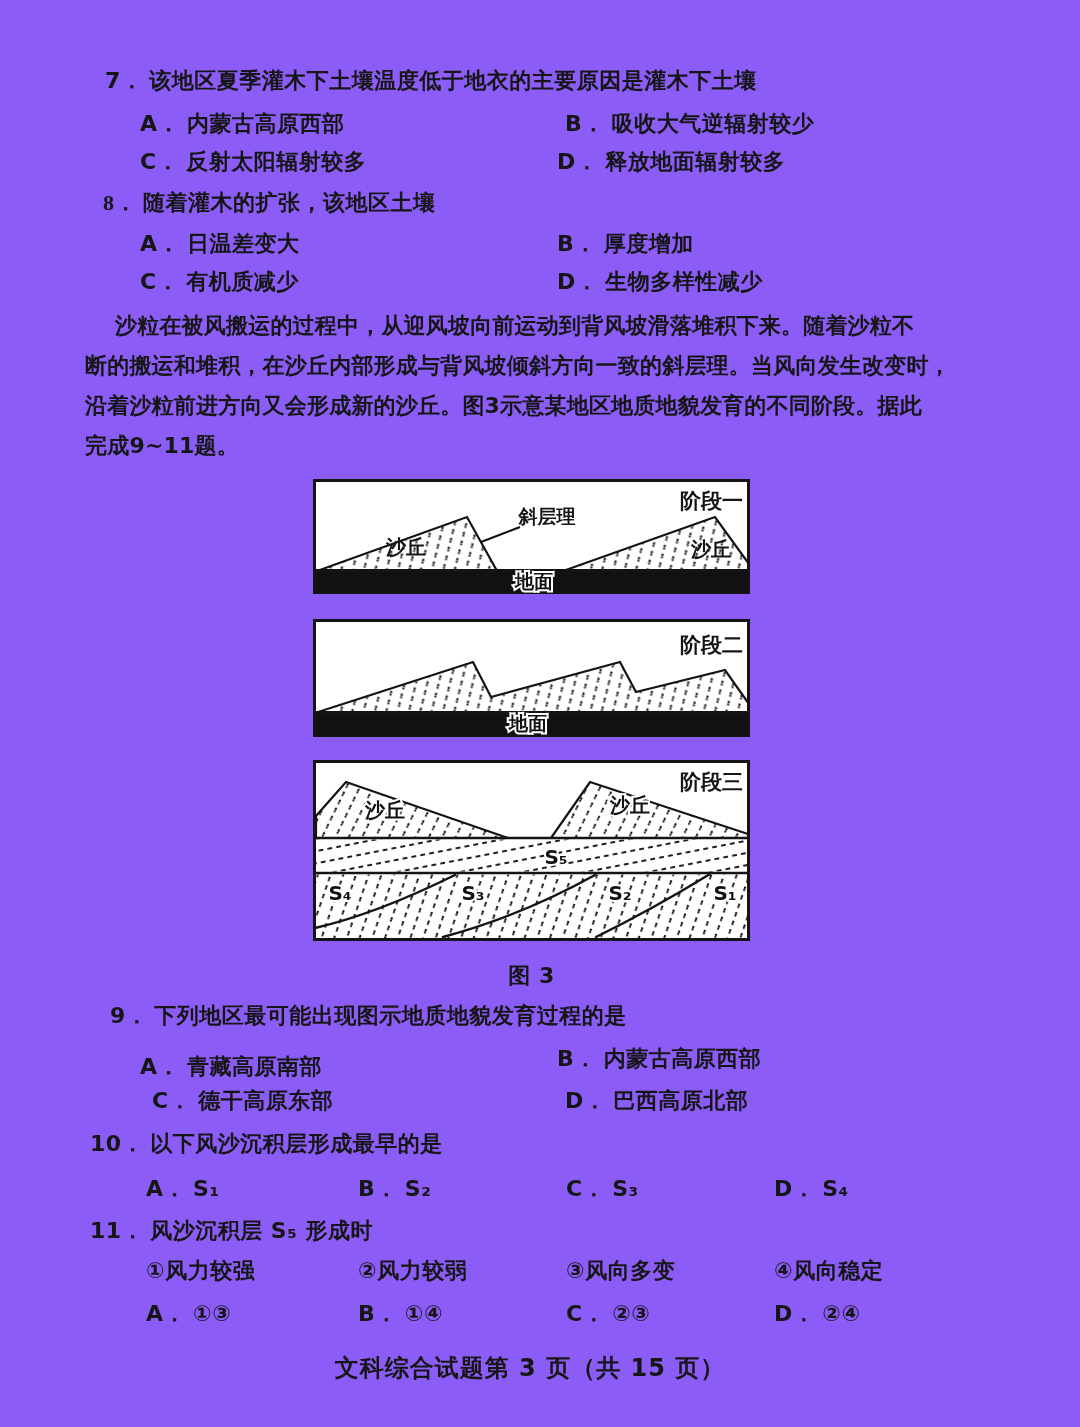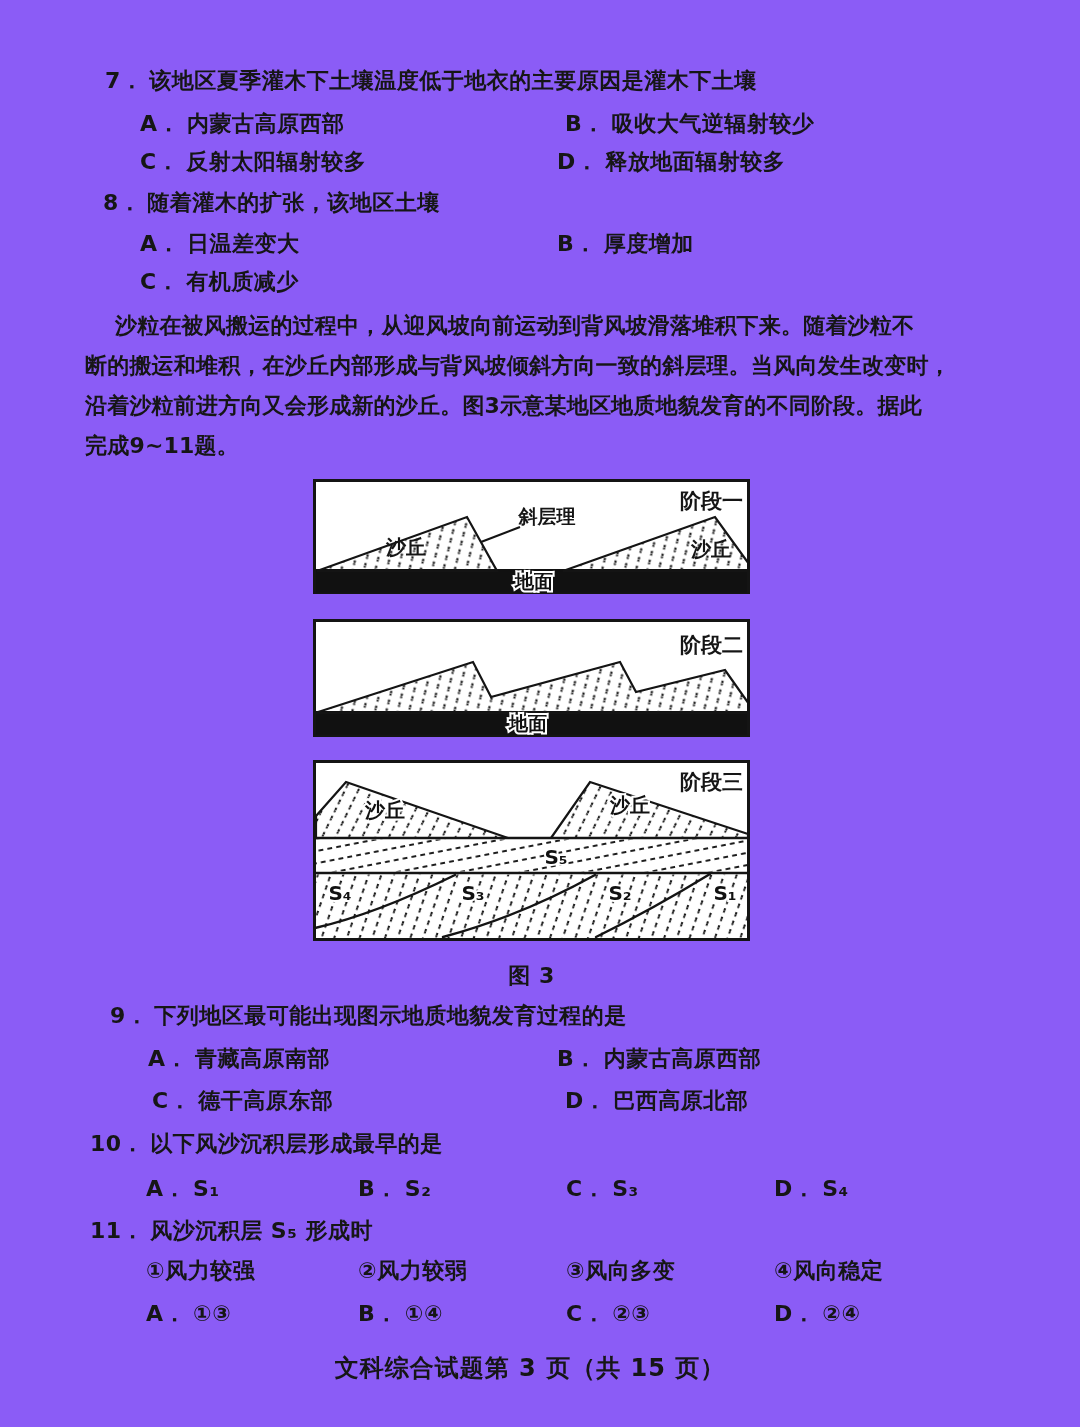--- a/index.html
+++ b/index.html
@@ -37,27 +37,28 @@
   <div class="line stem" style="left:105px; top:66px;"><span class="qnum">7．</span><span>该地区夏季灌木下土壤温度低于地衣的主要原因是灌木下土壤</span></div>
   <div class="opt-row" style="left:140px; top:109px; width:860px;">
     <span class="opt" style="left:0;"><span class="olabel">A．</span><span>内蒙古高原西部</span></span>
     <span class="opt" style="left:417px;margin-left:8px;"><span class="olabel">B．</span><span>吸收大气逆辐射较少</span></span>
   </div>
   <div class="opt-row" style="left:140px; top:147px; width:860px;">
     <span class="opt" style="left:0;"><span class="olabel">C．</span><span>反射太阳辐射较多</span></span>
     <span class="opt" style="left:417px;"><span class="olabel">D．</span><span>释放地面辐射较多</span></span>
   </div>
 
-  <div class="line stem" style="left:103px; top:188px;"><span class="qnum">8．</span><span>随着灌木的扩张，该地区土壤</span></div>
+  <div class="line stem" style="left:103px; top:188px;font-family:Liberation Serif, serif;"><span class="qnum">8．</span><span>随着灌木的扩张，该地区土壤</span></div>
   <div class="opt-row" style="left:140px; top:229px; width:860px;">
     <span class="opt" style="left:0;"><span class="olabel">A．</span><span>日温差变大</span></span>
     <span class="opt" style="left:417px;"><span class="olabel">B．</span><span>厚度增加</span></span>
   </div>
   <div class="opt-row" style="left:140px; top:267px; width:860px;">
     <span class="opt" style="left:0;"><span class="olabel">C．</span><span>有机质减少</span></span>
+    <span class="opt" style="left:417px;"><span class="olabel">D．</span><span>生物多样性减少</span></span>
   </div>
 
   <div class="line para" style="left:115px; top:311px;">沙粒在被风搬运的过程中，从迎风坡向前运动到背风坡滑落堆积下来。随着沙粒不</div>
   <div class="line para" style="left:85px;  top:351px;">断的搬运和堆积，在沙丘内部形成与背风坡倾斜方向一致的斜层理。当风向发生改变时，</div>
   <div class="line para" style="left:85px;  top:391px;">沿着沙粒前进方向又会形成新的沙丘。图3示意某地区地质地貌发育的不同阶段。据此</div>
   <div class="line para" style="left:85px;  top:431px;">完成9~11题。</div>
 
   <svg style="position:absolute; left:313px; top:479px;" width="437" height="462" viewBox="0 0 437 462">
     <defs>
       <pattern id="tx-dune12" width="11" height="9" patternUnits="userSpaceOnUse" patternTransform="rotate(14)">
@@ -114,21 +115,21 @@
       <text x="160" y="140" font-size="20" text-anchor="middle" class="glabel">S₃</text>
       <text x="307" y="140" font-size="20" text-anchor="middle" class="glabel">S₂</text>
       <text x="412" y="140" font-size="20" text-anchor="middle" class="glabel">S₁</text>
     </g>
   </svg>
 
   <div class="line caption" style="left:313px; top:961px; width:437px;">图 3</div>
 
   <div class="line stem" style="left:110px; top:1001px;"><span class="qnum">9．</span><span>下列地区最可能出现图示地质地貌发育过程的是</span></div>
   <div class="opt-row" style="left:140px; top:1044px; width:860px;">
-    <span class="opt" style="left:8px;"><span class="olabel">A．</span><span>青藏高原南部</span></span>
+    <span class="opt" style="left:0;margin-top:8px;"><span class="olabel">A．</span><span>青藏高原南部</span></span>
     <span class="opt" style="left:417px;"><span class="olabel">B．</span><span>内蒙古高原西部</span></span>
   </div>
   <div class="opt-row" style="left:140px; top:1086px; width:860px;">
     <span class="opt" style="left:12px;"><span class="olabel">C．</span><span>德干高原东部</span></span>
     <span class="opt" style="left:417px;margin-left:8px;"><span class="olabel">D．</span><span>巴西高原北部</span></span>
   </div>
 
   <div class="line stem" style="left:90px; top:1129px;"><span class="qnum">10．</span><span>以下风沙沉积层形成最早的是</span></div>
   <div class="opt-row" style="left:146px; top:1174px; width:860px;">
     <span class="opt" style="left:0;"><span class="olabel">A．</span><span>S₁</span></span>

